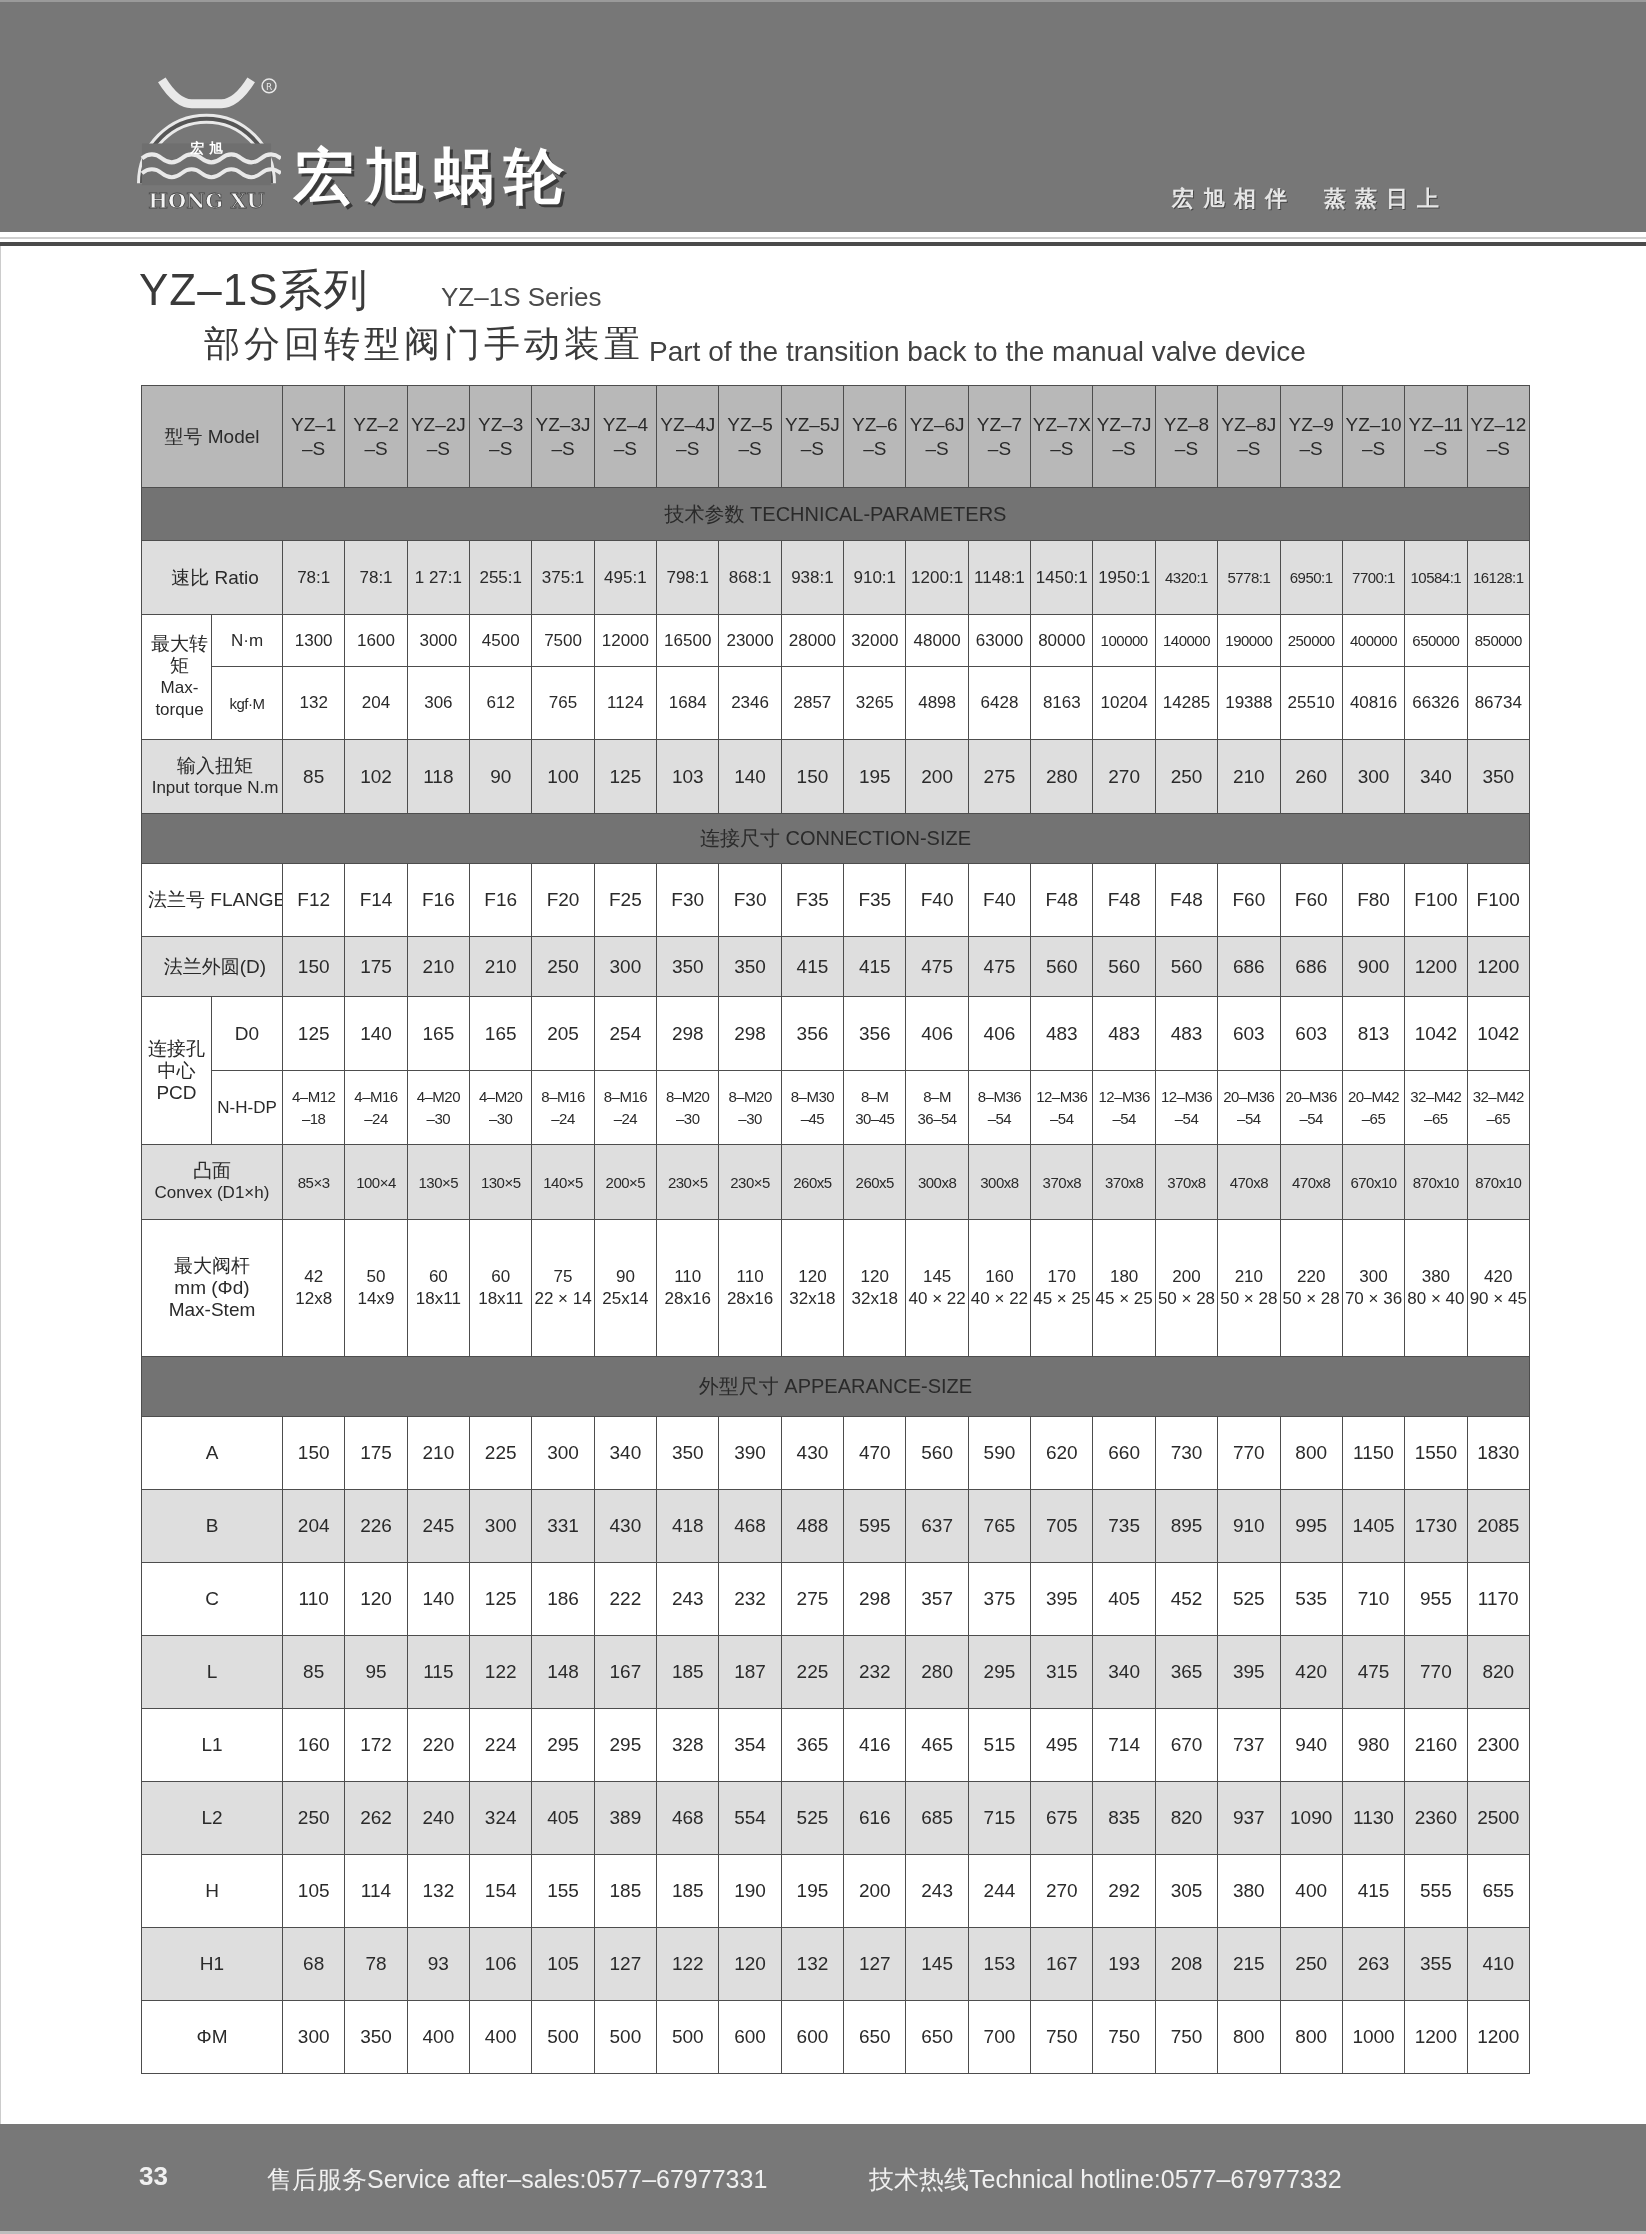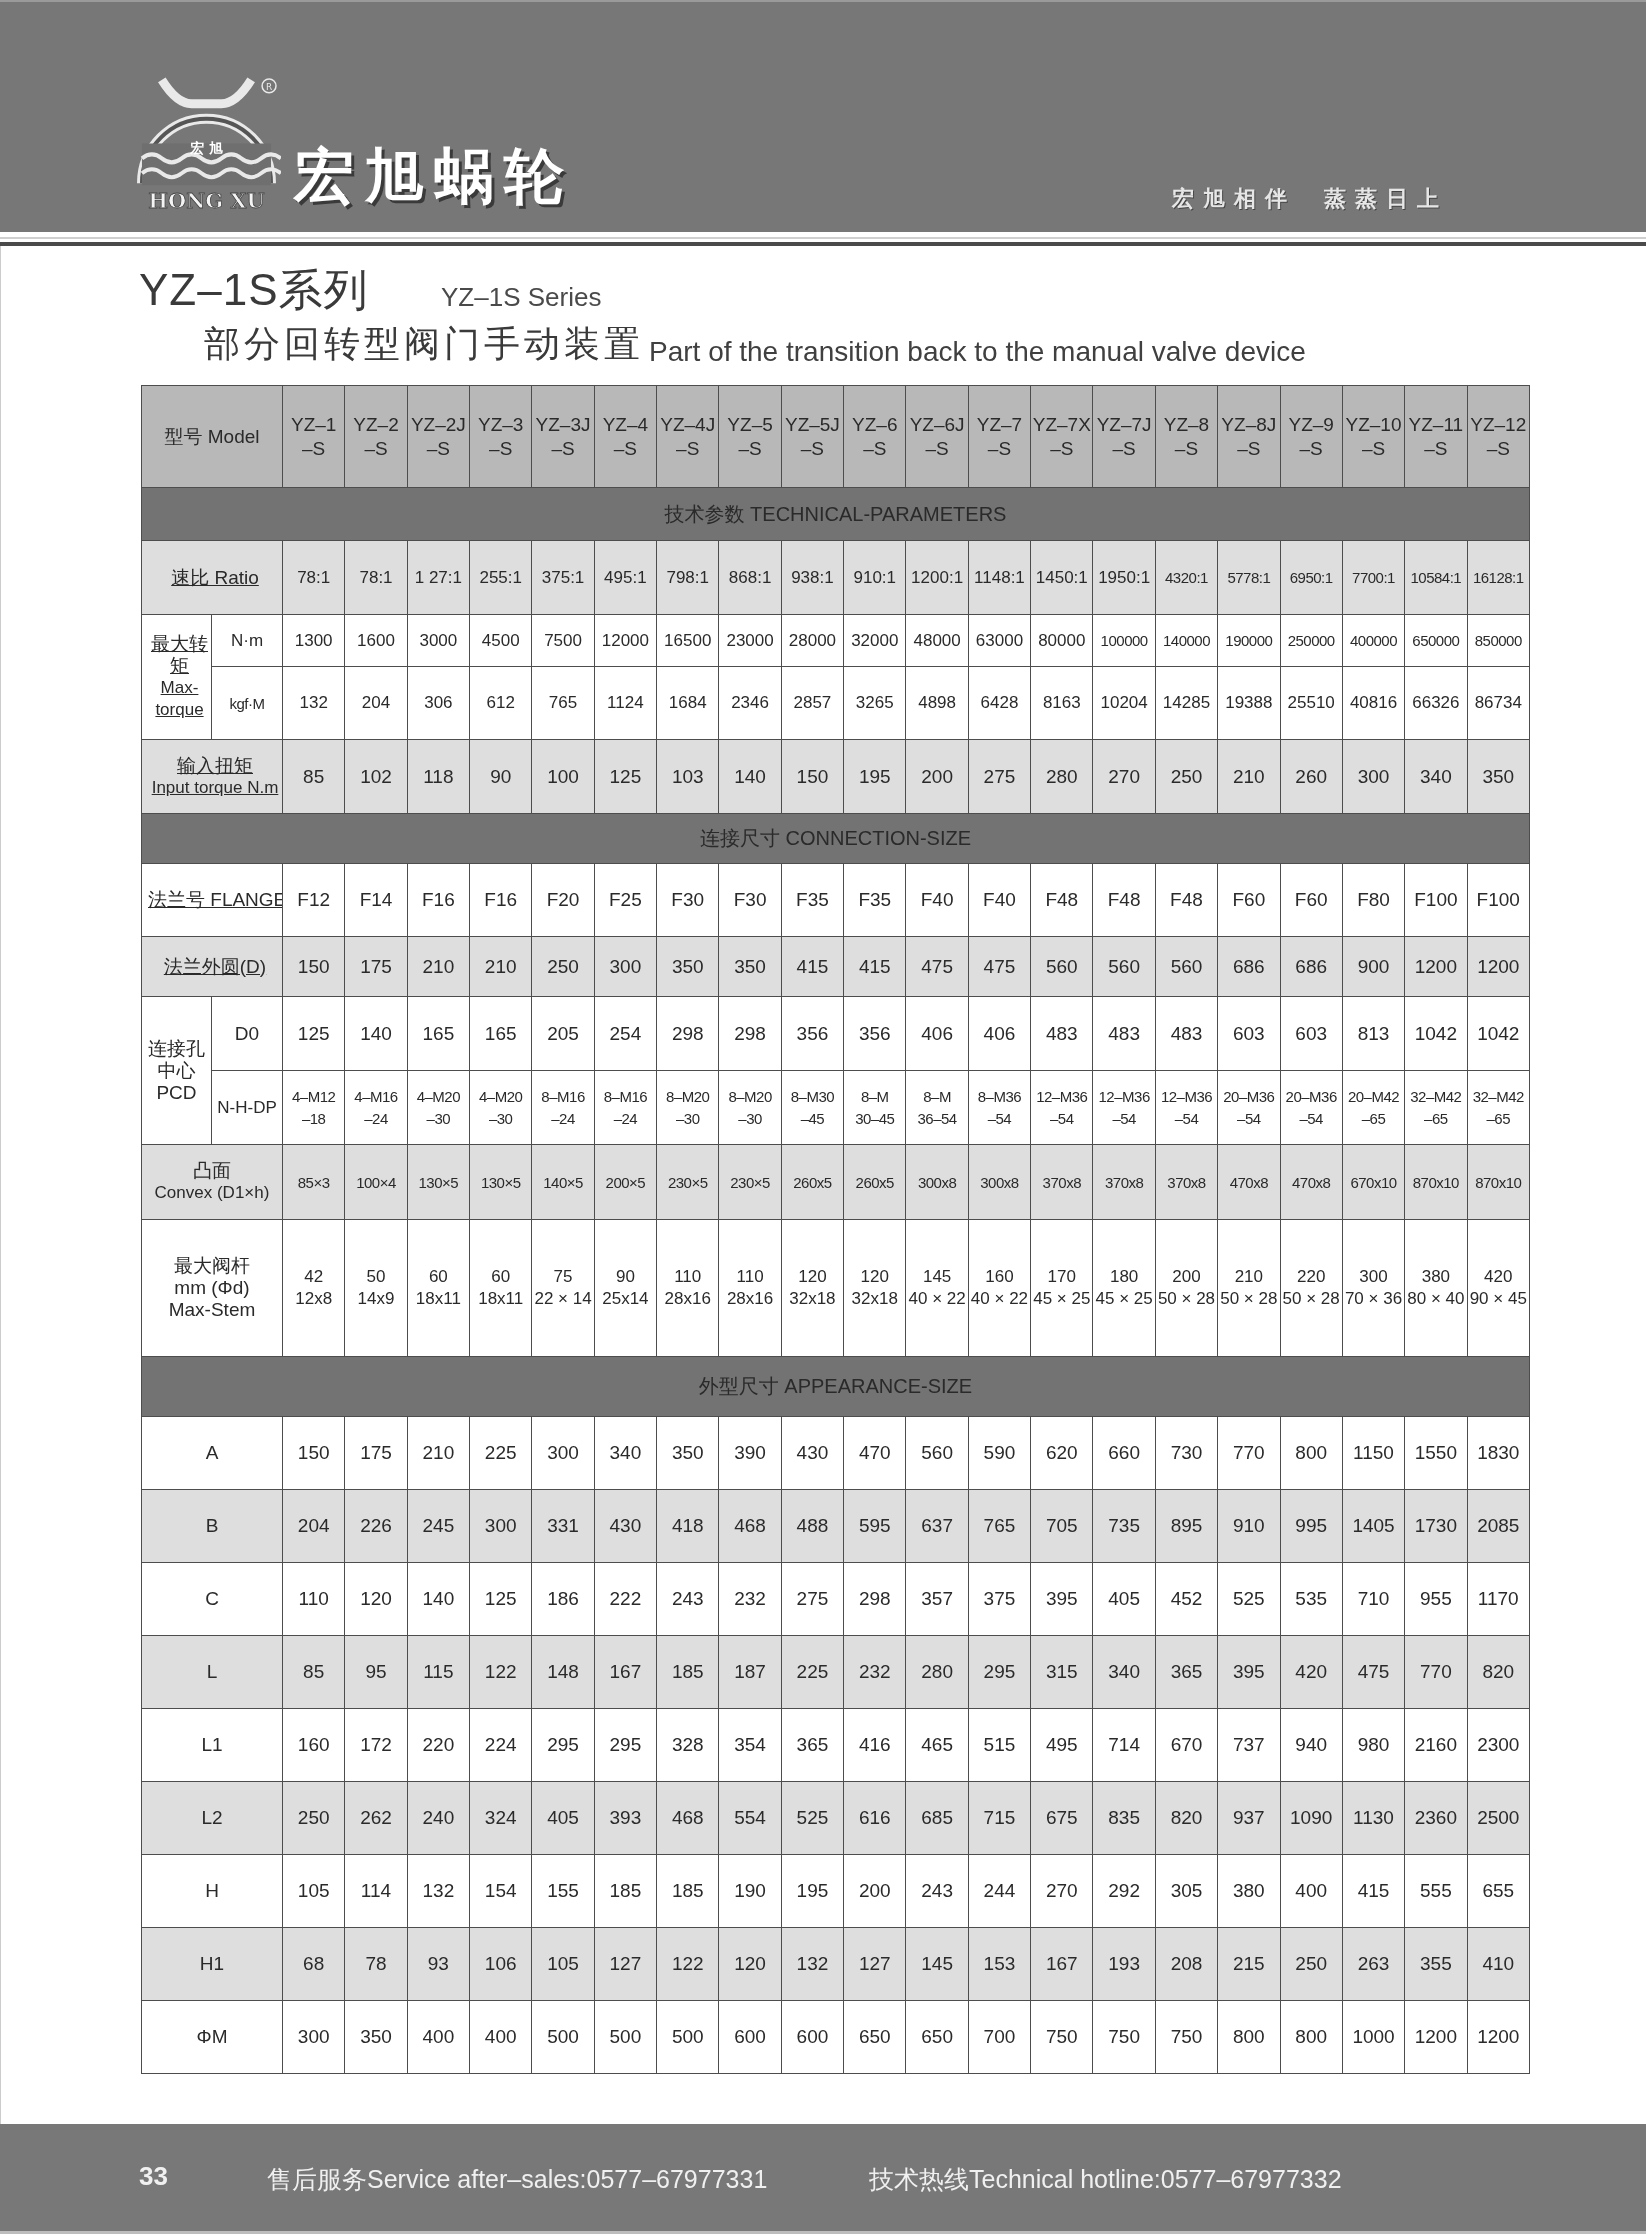--- a/index.html
+++ b/index.html
@@ -57,21 +57,21 @@
     font-size:19px; color:#2a2a2a;
   }
   table.spec td, table.spec th {
     border:1.5px solid #4d4d4d; text-align:center; vertical-align:middle;
     padding:0; overflow:hidden; white-space:nowrap; font-weight:normal;
   }
   .hdr td, .hdr th { background:#b8b8b8; }
   .band td { background:#737373; font-size:20px; }
   .grey td { background:#dedede; }
   .white td { background:#ffffff; }
-  .lbl { text-align:left; padding-left:6px !important; font-size:19px;text-decoration:underline; }
+  .lbl { text-align:left; padding-left:6px !important; font-size:19px; }
   .small { font-size:17px; }
   .tiny { font-size:15px; letter-spacing:-0.5px; }
   .two-line { line-height:22px; white-space:normal !important; }
   .model-hdr { font-size:19px; line-height:24px; white-space:normal !important; }
   .center-lbl { text-align:center !important; }
 
   .footer-band {
     position:absolute; left:0; top:2124px; width:1647px; height:110px;
     background:#787878;
     border-bottom:3px solid #bdbdbd; box-sizing:border-box;
@@ -720,21 +720,21 @@
         <td>2160</td>
         <td>2300</td>
       </tr>
       <tr class="grey" style="height:73px">
         <td colspan="2">L2</td>
         <td>250</td>
         <td>262</td>
         <td>240</td>
         <td>324</td>
         <td>405</td>
-        <td>393</td>
+        <td>389</td>
         <td>468</td>
         <td>554</td>
         <td>525</td>
         <td>616</td>
         <td>685</td>
         <td>715</td>
         <td>675</td>
         <td>835</td>
         <td>820</td>
         <td>937</td>

